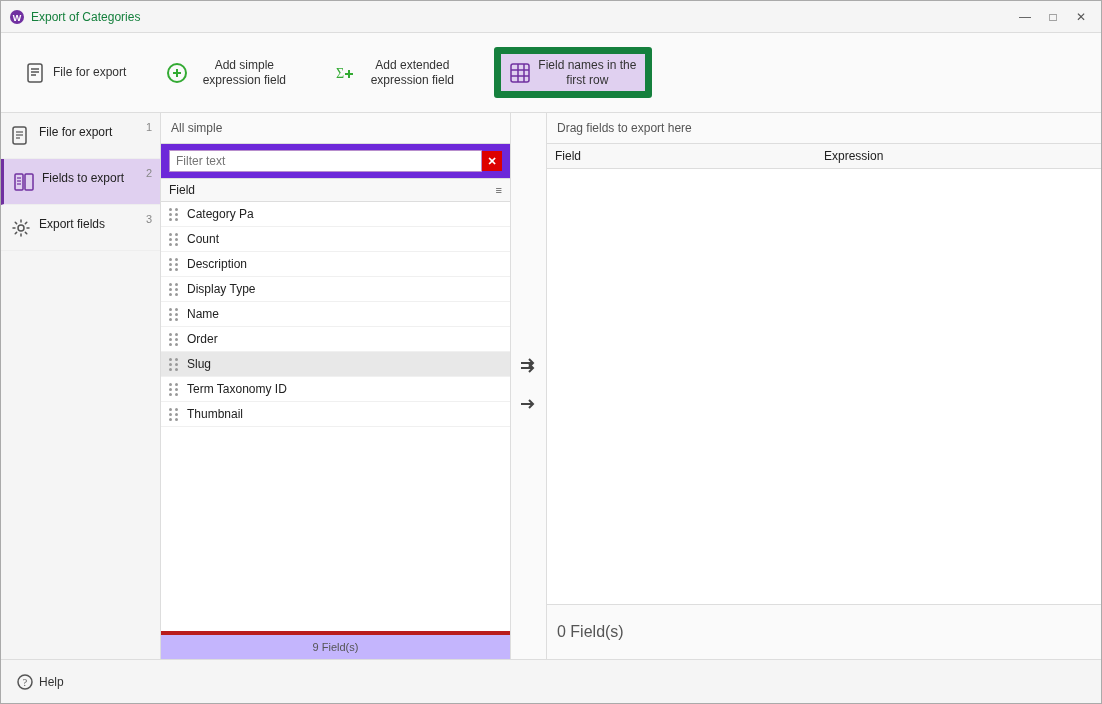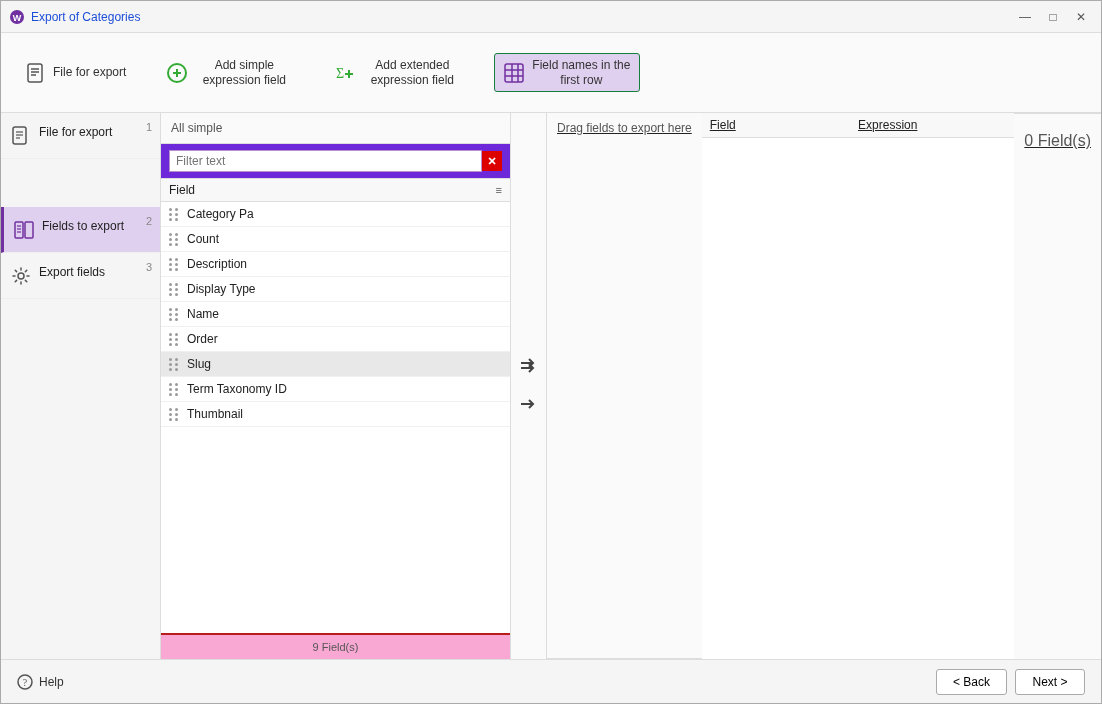--- a/index.html
+++ b/index.html
@@ -4,38 +4,38 @@
   <style>
     * { box-sizing: border-box; margin: 0; padding: 0; }
     body { font-family: 'Segoe UI', Arial, sans-serif; font-size: 13px; background: #f0f0f0; color: #222; width: 1102px; height: 704px; overflow: hidden; }
 
     .window { width: 1102px; height: 704px; background: #fff; display: flex; flex-direction: column; border: 1px solid #aaa; }
 
     
     .title-bar { height: 32px; background: #f5f5f5; border-bottom: 1px solid #ddd; display: flex; align-items: center; padding: 0 8px; gap: 6px; flex-shrink: 0; }
     .title-bar-icon { width: 16px; height: 16px; display: flex; align-items: center; justify-content: center; }
     .title-bar-icon svg { width: 16px; height: 16px; }
-    .title-bar-text { font-size: 12px; color: #1d4ed8; flex: 1; }
+    .title-bar-text { font-size: 12px; color: #15803d; flex: 1; }
     .title-bar-controls { display: flex; gap: 4px; }
     .title-bar-btn { width: 24px; height: 24px; background: none; border: none; cursor: pointer; display: flex; align-items: center; justify-content: center; font-size: 12px; color: #555; }
 
     
     .toolbar { height: 80px; background: #fafafa; border-bottom: 1px solid #ddd; display: flex; align-items: center; padding: 0 16px; gap: 24px; flex-shrink: 0; }
     .toolbar-btn { display: flex; align-items: center; gap: 6px; cursor: pointer; padding: 4px 8px; border: none; background: none; font-size: 12px; color: #333; border-radius: 3px; }
     .toolbar-btn-icon { width: 22px; height: 22px; display: flex; align-items: center; justify-content: center; }
-    .toolbar-btn.active { background: #e0d0f0; border: 1px solid #15803d; }
+    .toolbar-btn.active { background: #e0d0f0; border: 7px solid #15803d; }
     .toolbar-btn-label { font-size: 12px; max-width: 100px; text-align: center; line-height: 1.2; }
 
     
     .main { display: flex; flex: 1; overflow: hidden; }
 
     
     .sidebar { width: 160px; background: #f5f5f5; border-right: 1px solid #ddd; display: flex; flex-direction: column; flex-shrink: 0; }
     .sidebar-item { display: flex; align-items: flex-start; padding: 12px 10px; cursor: pointer; gap: 8px; border-bottom: 1px solid #eee; position: relative; }
-    .sidebar-item.active { background: #e0d0f0; border-left: 3px solid #7030a0; margin-top: 48px; }
+    .sidebar-item.active { background: #e0d0f0; border-left: 3px solid #7030a0; }
     .sidebar-item-icon { width: 20px; height: 20px; flex-shrink: 0; margin-top: 1px; }
     .sidebar-item-content { flex: 1; }
     .sidebar-item-label { font-size: 12px; font-weight: 500; line-height: 1.3; }
     .sidebar-item-number { position: absolute; top: 8px; right: 8px; font-size: 11px; color: #888; }
 
     
     .content { flex: 1; display: flex; flex-direction: column; overflow: hidden; }
 
     
     .fields-panel { flex: 1; display: flex; overflow: hidden; }
@@ -49,28 +49,28 @@
 
     .field-list { flex: 1; overflow-y: auto; background: #fff; }
     .field-list-header { display: flex; align-items: center; padding: 4px 8px; border-bottom: 1px solid #ddd; background: #f8f8f8; }
     .field-list-header-text { font-size: 12px; font-weight: 500; flex: 1; }
     .field-list-header-icon { cursor: pointer; font-size: 11px; color: #555; }
     .field-row { display: flex; align-items: center; padding: 5px 8px; gap: 8px; cursor: pointer; border-bottom: 1px solid #f0f0f0; }
     .field-row.highlighted { background: #e8e8e8; }
     .field-row-drag { color: #999; font-size: 10px; display: flex; align-items: center; }
     .field-row-name { font-size: 12px; }
 
-    .list-panel-footer { padding: 6px 10px; font-size: 11px; color: #555; background: #f9a8d4; border-top: 2px solid #b91c1c; text-align: center; margin-top: 30px; }
+    .list-panel-footer { padding: 6px 10px; font-size: 11px; color: #555; background: #c4b5fd; border-top: 4px solid #b91c1c; text-align: center; margin-top: 30px; }
 
     
     .middle-btns { width: 36px; display: flex; flex-direction: column; align-items: center; justify-content: center; gap: 8px; background: #fafafa; border-right: 1px solid #ddd; padding: 8px 0; }
     .middle-btn { width: 28px; height: 28px; background: none; border: none; cursor: pointer; display: flex; align-items: center; justify-content: center; font-size: 16px; color: #444; }
 
     
-    .export-panel { flex: 1; display: flex; flex-direction: row; text-decoration: underline; }
+    .export-panel { flex: 1; display: flex; flex-direction: column; }
     .export-panel-header { padding: 8px 10px; font-size: 12px; color: #555; background: #fafafa; border-bottom: 1px solid #ddd; }
     .export-table { flex: 1; background: #fff; overflow-y: auto; }
     .export-table-header { display: flex; padding: 5px 8px; border-bottom: 1px solid #ddd; background: #f8f8f8; }
     .export-col-field { flex: 1; font-size: 12px; font-weight: 500; }
     .export-col-expr { flex: 1; font-size: 12px; font-weight: 500; }
     .export-panel-footer { padding: 18px 10px; font-size: 16px; color: #555; background: #fafafa; border-top: 1px solid #ddd; }
 
     
     .bottom-bar { height: 44px; background: #f5f5f5; border-top: 1px solid #ddd; display: flex; align-items: center; justify-content: space-between; padding: 0 16px; flex-shrink: 0; }
     .help-btn { display: flex; align-items: center; gap: 6px; background: none; border: none; cursor: pointer; font-size: 12px; color: #333; }
@@ -372,19 +372,15 @@
   </div>
 
   <div class="bottom-bar">
     <button class="help-btn">
       <svg width="16" height="16" viewBox="0 0 16 16">
         <circle cx="8" cy="8" r="7" fill="none" stroke="#555" stroke-width="1.5"></circle>
         <text x="8" y="12" text-anchor="middle" font-size="10" fill="#555" font-family="serif">?</text>
       </svg>
       <span>Help</span>
     </button>
-    <div class="nav-btns">
-      <button class="nav-btn">&lt; Back</button>
-      <button class="nav-btn">Next &gt;</button>
-    </div>
   </div>
 
 </div>
 
 </body></html>

